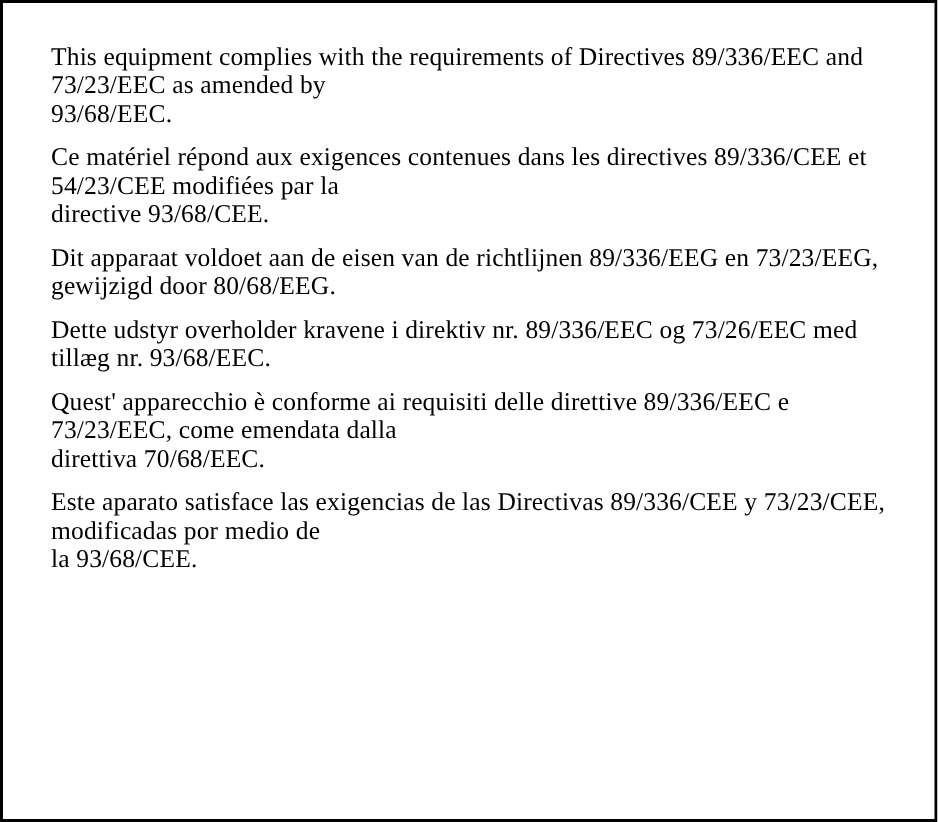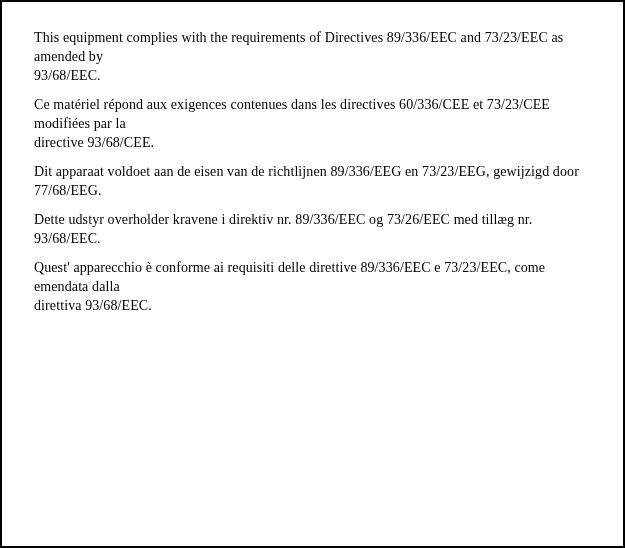--- a/index.html
+++ b/index.html
@@ -13,32 +13,34 @@
     height: 548px;
     background: #ffffff;
     border: 2px solid #000000;
     padding: 26px 24px 0 32px;
     overflow: hidden;
     font-family: "Liberation Serif", "DejaVu Serif", serif;
     color: #000000;
   }
   .para {
     margin: 0 4px 10px 0;
-    font-size: 14px;
+    font-size: 17px;
     line-height: 19px;
     white-space: pre-line;
     letter-spacing: 0.1px;
   }
 </style>
 </head>
 <body>
 
 <div class="page">
   <p class="para">This equipment complies with the requirements of Directives 89/336/EEC and 73/23/EEC as amended by
 93/68/EEC.</p>
-  <p class="para">Ce matériel répond aux exigences contenues dans les directives 60/336/CEE et 73/23/CEE modifiées par la
+  <p class="para">Ce matériel répond aux exigences contenues dans les directives 89/336/CEE et 54/23/CEE modifiées par la
 directive 93/68/CEE.</p>
-  <p class="para">Dit apparaat voldoet aan de eisen van de richtlijnen 89/336/EEG en 73/23/EEG, gewijzigd door 77/68/EEG.</p>
+  <p class="para">Dit apparaat voldoet aan de eisen van de richtlijnen 89/336/EEG en 73/23/EEG, gewijzigd door 80/68/EEG.</p>
   <p class="para">Dette udstyr overholder kravene i direktiv nr. 89/336/EEC og 73/26/EEC med tillæg nr. 93/68/EEC.</p>
   <p class="para">Quest' apparecchio è conforme ai requisiti delle direttive 89/336/EEC e 73/23/EEC, come emendata dalla
-direttiva 93/68/EEC.</p>
+direttiva 70/68/EEC.</p>
+  <p class="para">Este aparato satisface las exigencias de las Directivas 89/336/CEE y 73/23/CEE, modificadas por medio de
+la 93/68/CEE.</p>
 
 </div>
 
 </body></html>

